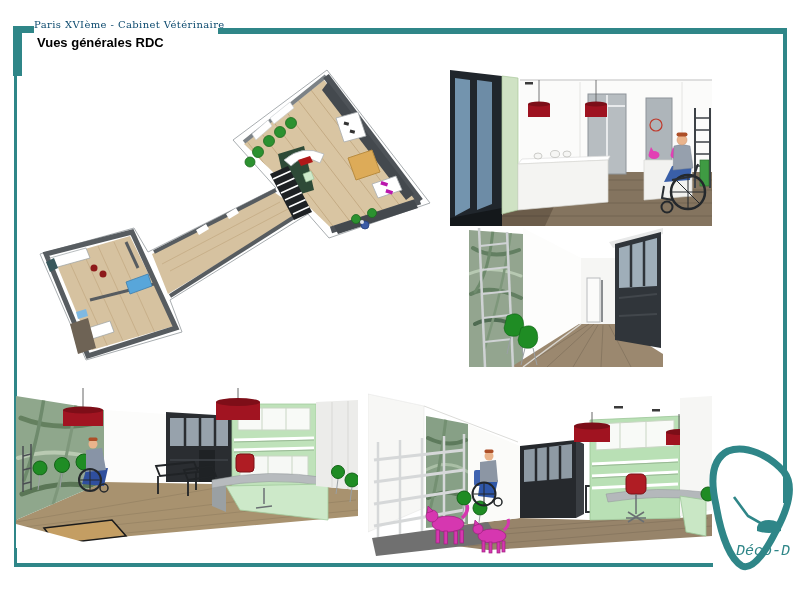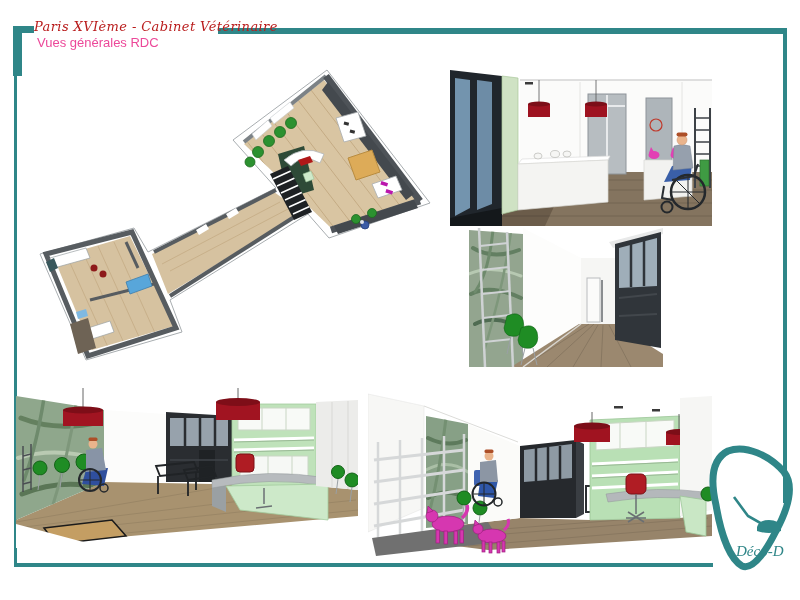--- a/index.html
+++ b/index.html
@@ -1,24 +1,24 @@
 <!DOCTYPE html>
 <html><head>
 <meta charset="utf-8">
 <style>
   html,body{margin:0;padding:0;background:#e9e9e9;}
   #page{position:relative;width:800px;height:600px;background:#ffffff;overflow:hidden;
         font-family:"Liberation Sans",sans-serif;}
   .abs{position:absolute;}
   .teal{background:#2F8688;}
-  #project-title{left:34px;top:19px;font-family:"DejaVu Serif",serif;font-style:italic;
-        font-size:13px;letter-spacing:.4px;color:#b91c1c;white-space:nowrap;}
-  #view-title-block{left:37px;top:36px;color:#ec4899;font-weight:normal;font-size:13px;
+  #project-title{left:34px;top:19px;font-family:"DejaVu Serif",serif;
+        font-size:10px;letter-spacing:.4px;color:#0c4a6e;white-space:nowrap;}
+  #view-title-block{left:37px;top:36px;color:#000000;font-weight:bold;font-size:13px;
         line-height:13px;white-space:nowrap;}
-  #logo-text{left:736px;top:543px;font-family:Liberation Serif, serif;font-style:italic;
+  #logo-text{left:736px;top:543px;font-family:Liberation Mono, monospace;font-style:italic;
         font-size:15px;color:#2F8688;white-space:nowrap;}
   svg{display:block;}
 </style>
 </head>
 <body>
 
 <div id="page">
 
   <div class="abs teal" style="left:13px;top:26px;width:21px;height:7px;"></div>
   <div class="abs teal" style="left:13px;top:26px;width:9px;height:50px;"></div>

